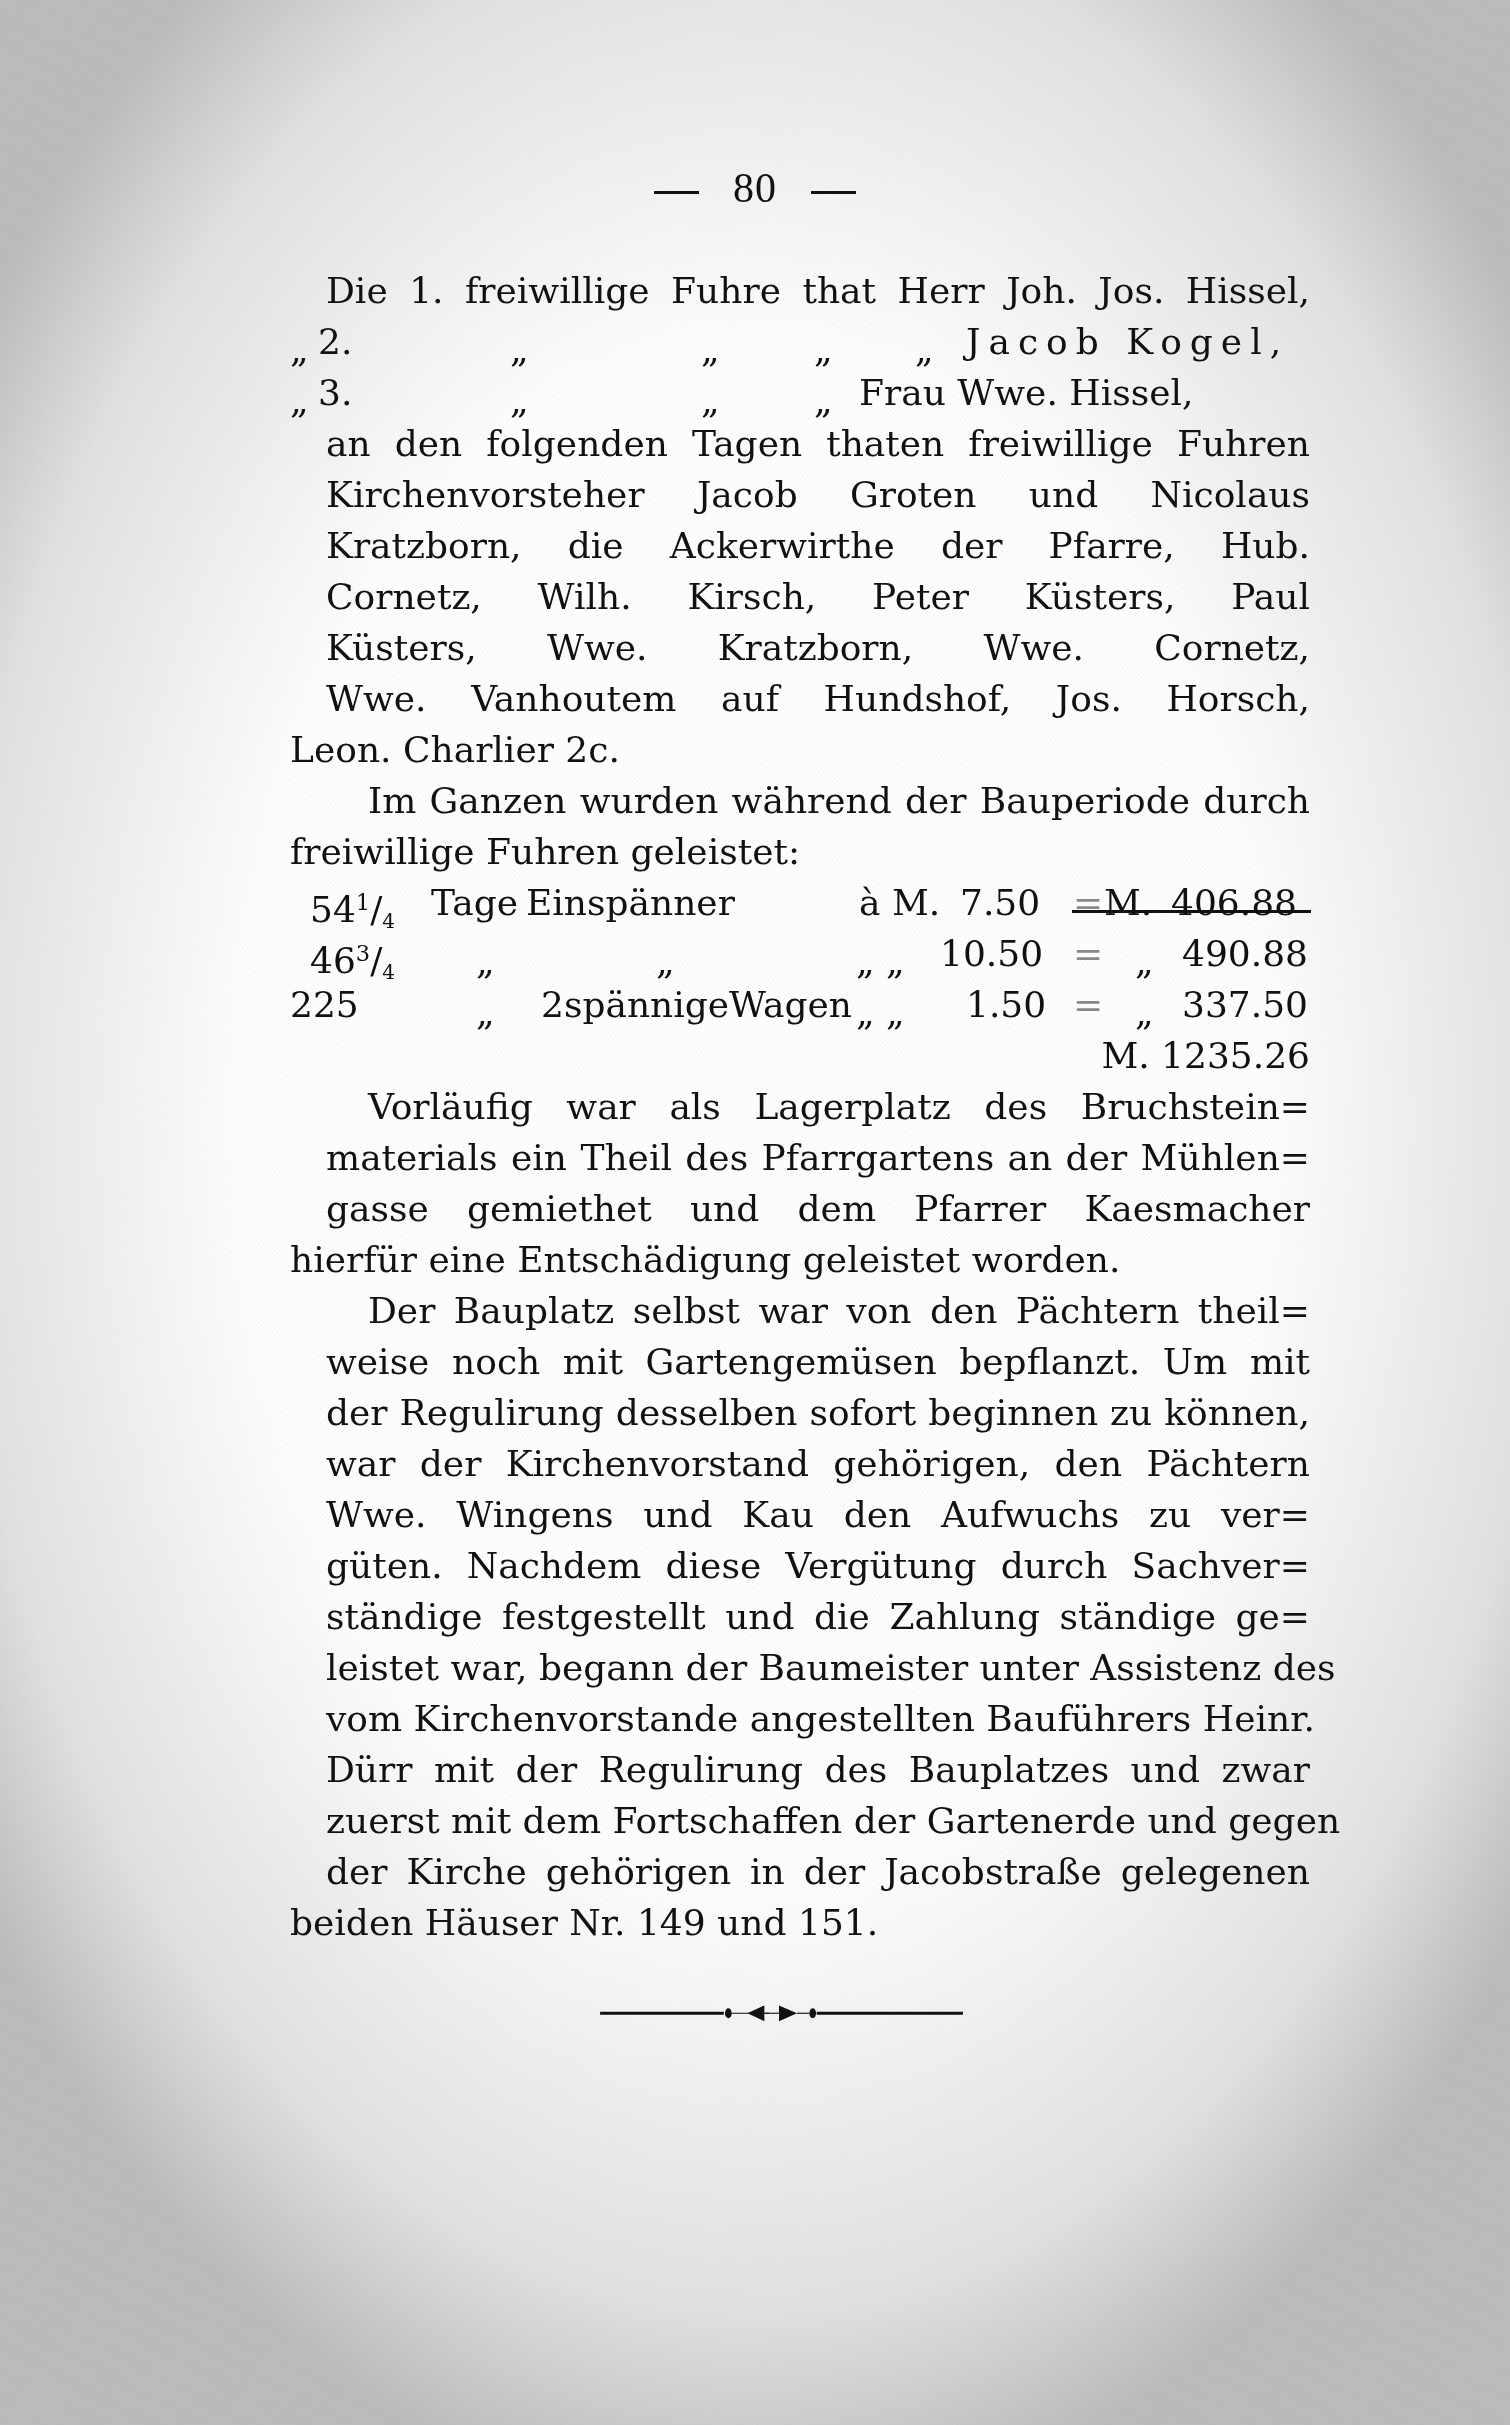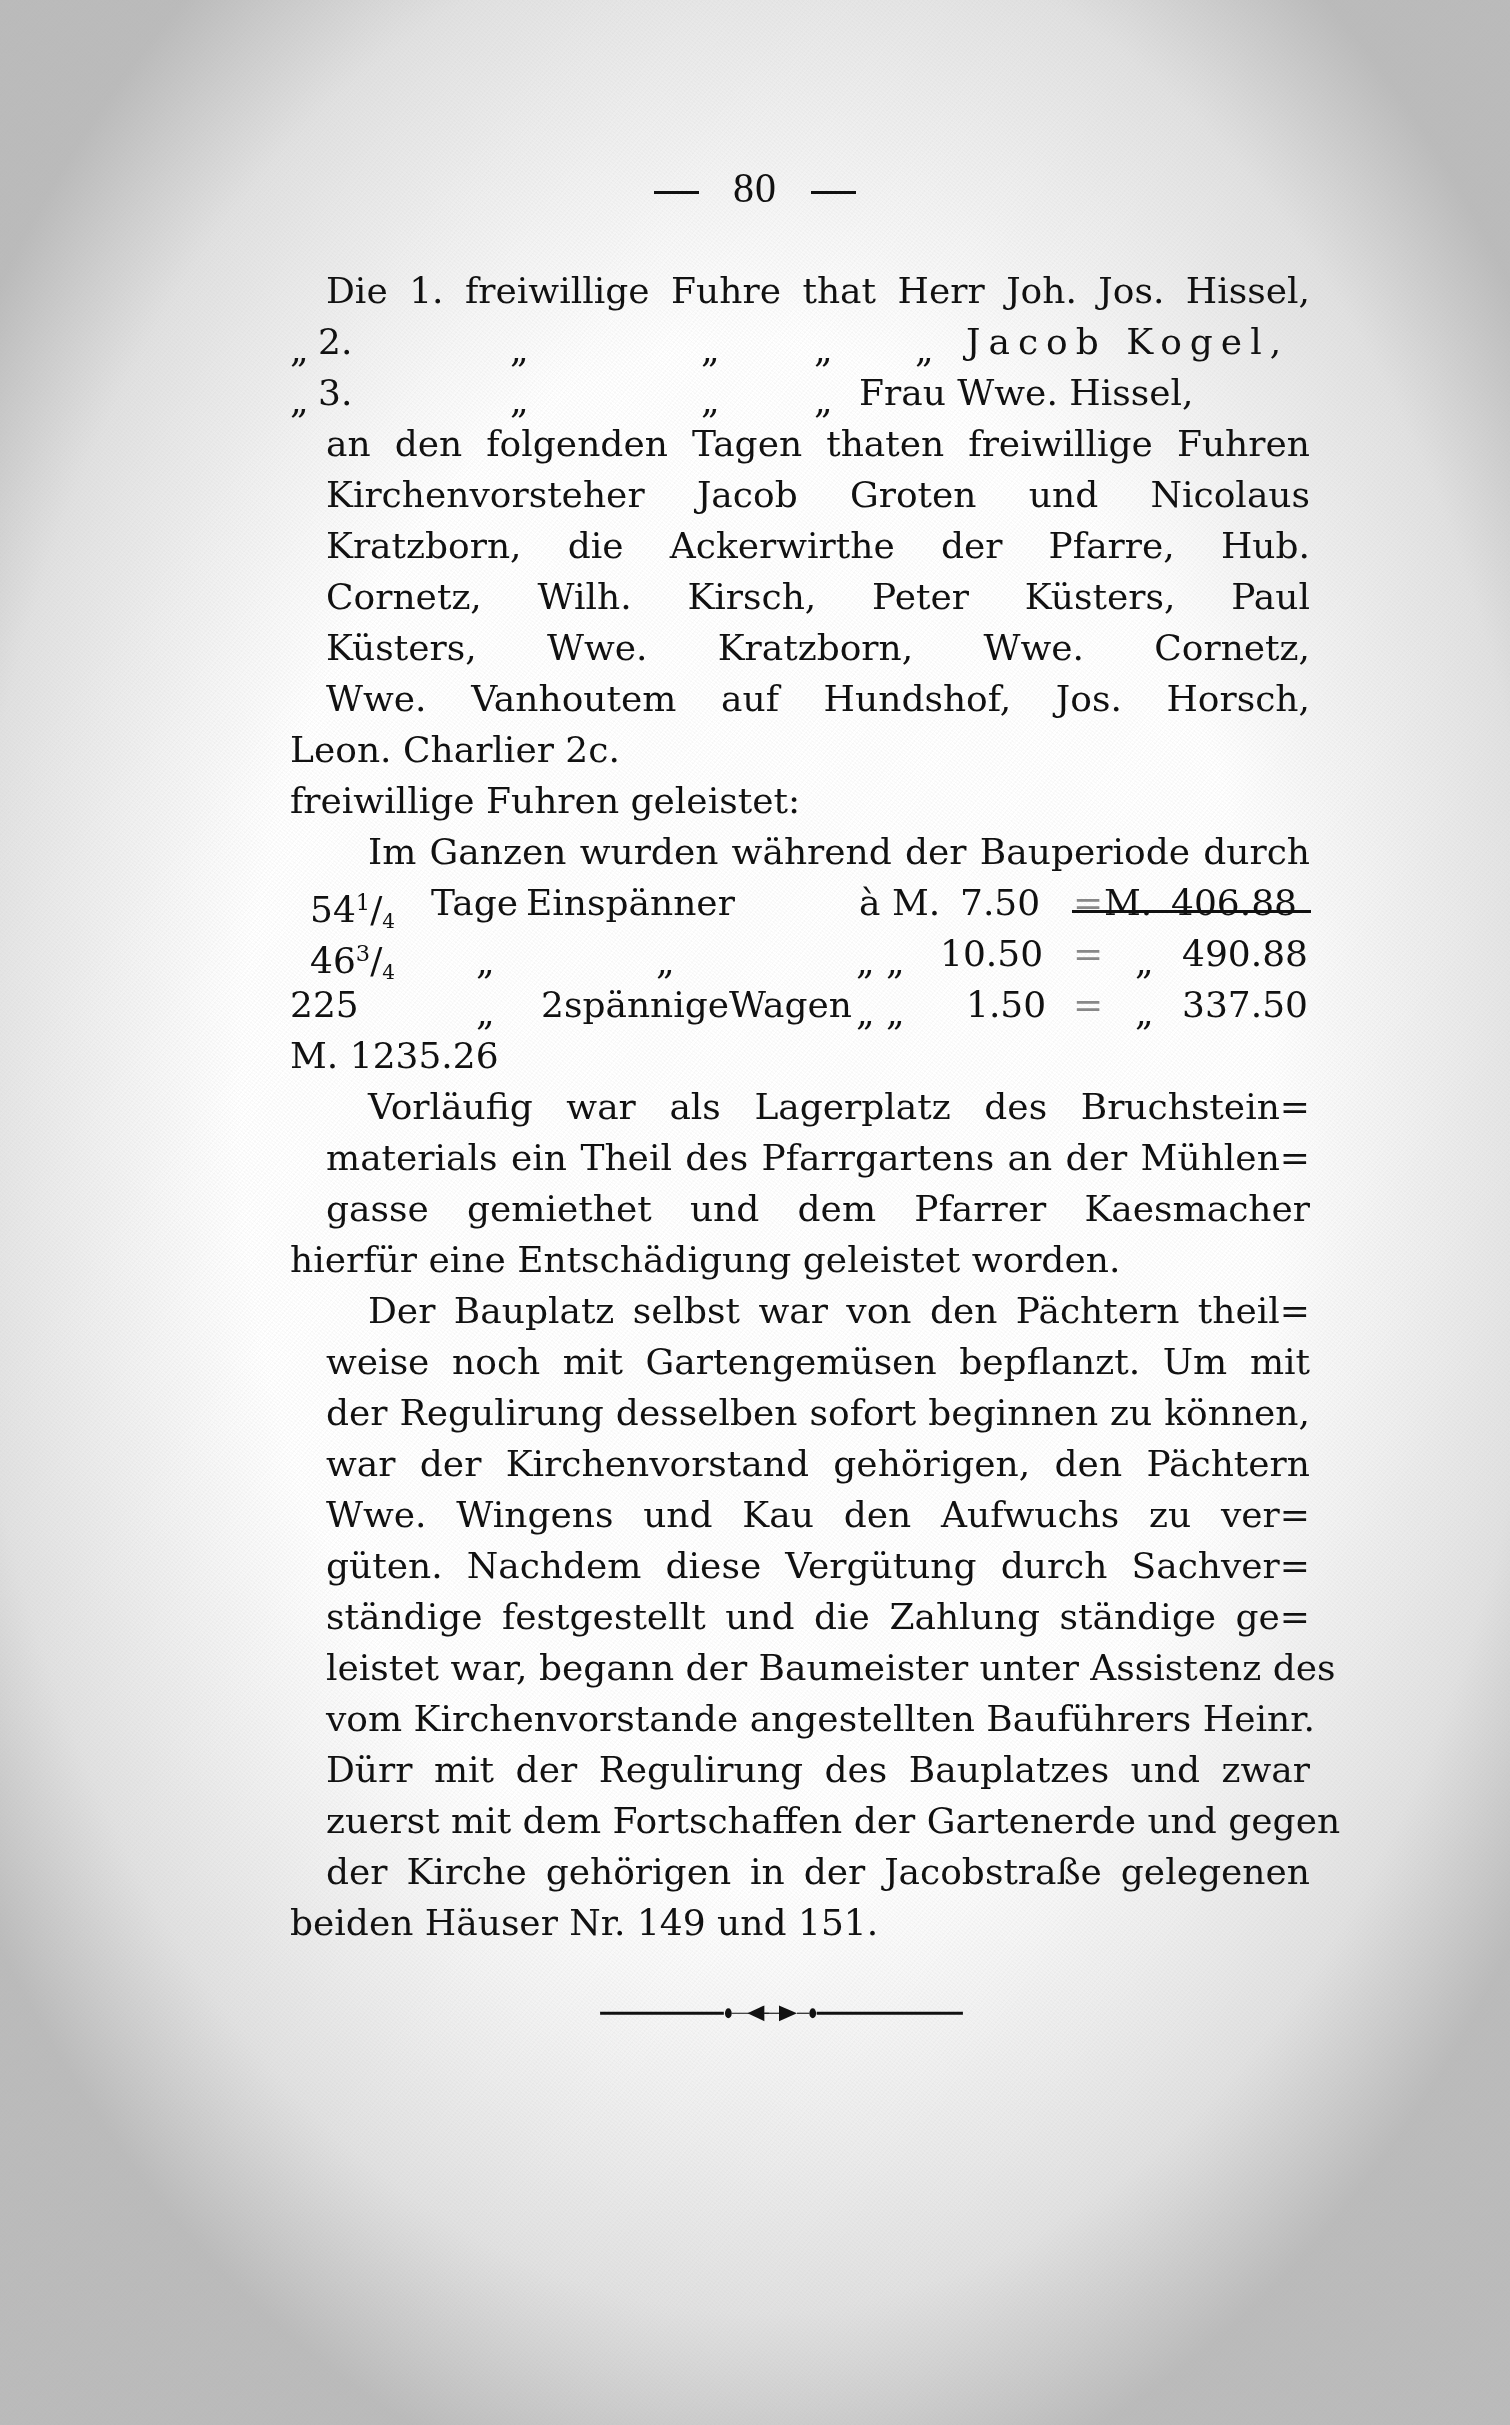--- a/index.html
+++ b/index.html
@@ -73,22 +73,22 @@
   </div>
 
   <div class="line justify">an den folgenden Tagen thaten freiwillige Fuhren</div>
   <div class="line justify">Kirchenvorsteher Jacob Groten und Nicolaus</div>
   <div class="line justify">Kratzborn, die Ackerwirthe der Pfarre, Hub.</div>
   <div class="line justify">Cornetz, Wilh. Kirsch, Peter Küsters, Paul</div>
   <div class="line justify">Küsters, Wwe. Kratzborn, Wwe. Cornetz,</div>
   <div class="line justify">Wwe. Vanhoutem auf Hundshof, Jos. Horsch,</div>
   <div class="line">Leon. Charlier 2c.</div>
 
+  <div class="line justify indent">Im Ganzen wurden während der Bauperiode durch</div>
   <div class="line">freiwillige Fuhren geleistet:</div>
-  <div class="line justify indent">Im Ganzen wurden während der Bauperiode durch</div>
 
   <div class="tbl-row">
     <span style="left:20px"><span style="position:static">54</span><span style="position:static" class="frac">1</span>/<span style="position:static" class="frac-d">4</span></span>
     <span style="left:141px">Tage</span>
     <span style="left:236px">Einspänner</span>
     <span style="left:569px">à M.</span>
     <span style="left:670px">7.50</span>
     <span style="left:783px" class="eq">=</span>
     <span style="left:814px">M.</span>
     <span style="left:881px">406.88</span>
@@ -107,21 +107,21 @@
     <span style="left:0px">225</span>
     <span style="left:186px;top:8px">„</span>
     <span style="left:251px">2spännigeWagen</span>
     <span style="left:566px;top:8px">„ „</span>
     <span style="left:676px">1.50</span>
     <span style="left:783px" class="eq">=</span>
     <span style="left:845px;top:8px">„</span>
     <span style="left:892px">337.50</span>
   </div>
   <div class="sum-rule" style="top:645px"></div>
-  <div class="line" style="">M. 1235.26</div>
+  <div class="line" style="text-align:right">M. 1235.26</div>
 
   <div class="line justify indent">Vorläufig war als Lagerplatz des Bruchstein=</div>
   <div class="line justify">materials ein Theil des Pfarrgartens an der Mühlen=</div>
   <div class="line justify">gasse gemiethet und dem Pfarrer Kaesmacher</div>
   <div class="line">hierfür eine Entschädigung geleistet worden.</div>
 
   <div class="line justify indent">Der Bauplatz selbst war von den Pächtern theil=</div>
   <div class="line justify">weise noch mit Gartengemüsen bepflanzt. Um mit</div>
   <div class="line justify">der Regulirung desselben sofort beginnen zu können,</div>
   <div class="line justify">war der Kirchenvorstand gehörigen, den Pächtern</div>

